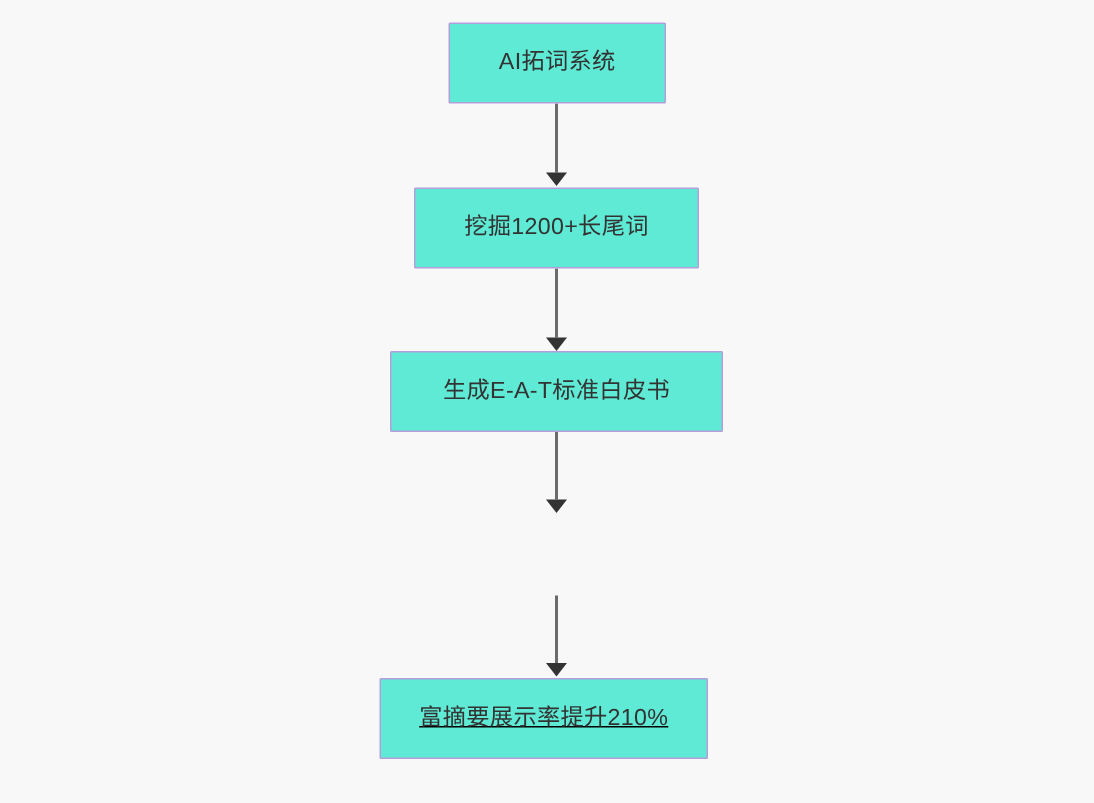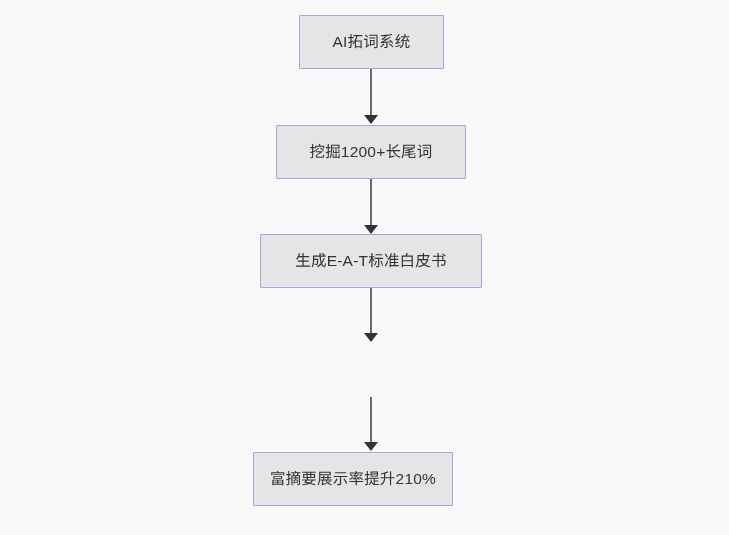--- a/index.html
+++ b/index.html
@@ -18,21 +18,21 @@
   #flow-canvas {
     position: relative;
     width: 729px;
     height: 535px;
   }
 
   
   .node {
     position: absolute;
     box-sizing: border-box;
-    background: #e5e5e5;
+    background: #5eead4;
     border: 1.4px solid #b39ddb;
     border-radius: 1px;
     display: flex;
     align-items: center;
     justify-content: center;
     z-index: 2;
   }
   .node-label {
     color: #333333;
     font-size: 15.5px;
@@ -40,21 +40,21 @@
     letter-spacing: 0.2px;
     white-space: nowrap;
     text-align: center;
   }
 
   
   #node-0 { left: 299px; top: 15px;  width: 145px; height: 54px; }
   #node-1 { left: 276px; top: 125px; width: 190px; height: 54px; }
   #node-2 { left: 260px; top: 234px; width: 222px; height: 54px; }
   #node-3 { left: 264px; top: 343px; width: 214px; height: 54px; }
-  #node-4 { left: 253px; top: 452px; width: 200px; height: 54px; }
+  #node-4 { left: 253px; top: 452px; width: 219px; height: 54px; text-decoration: underline; }
 
   
   .edge {
     position: absolute;
     left: 370px;
     width: 2px;
     background: #6b6b6b;
     z-index: 1;
   }
   #edge-0 { top: 69px;  height: 46px; }

